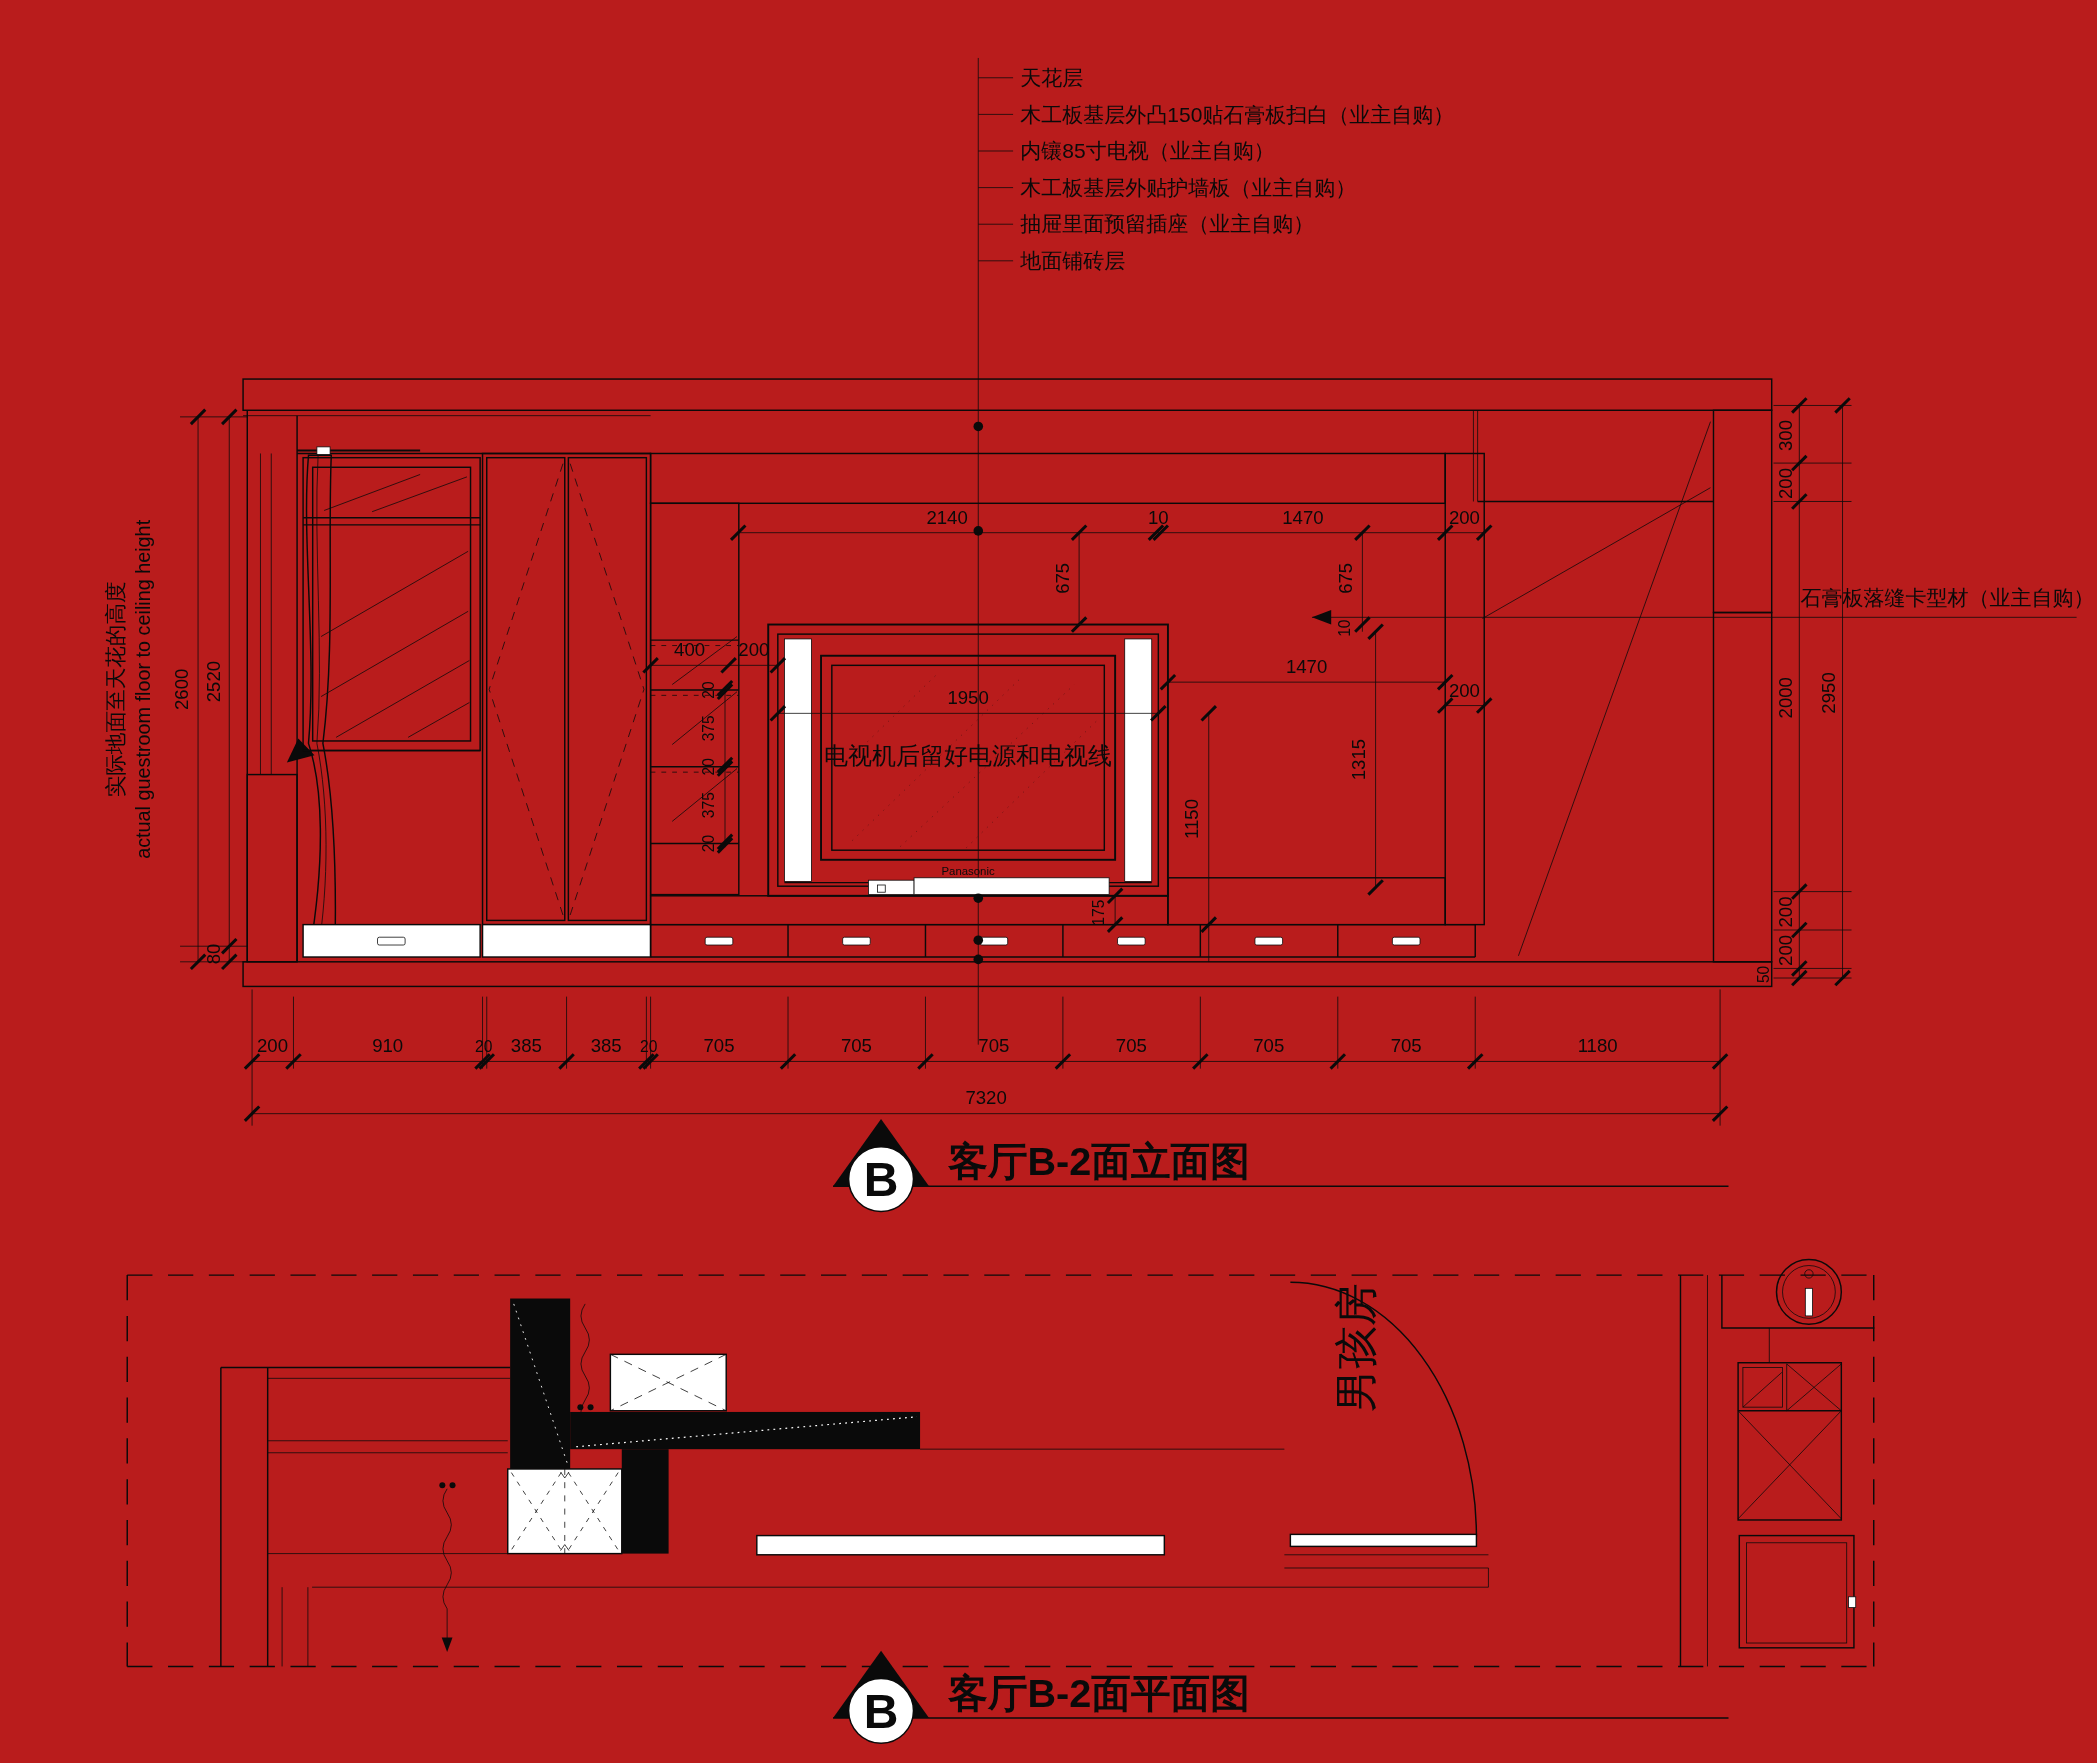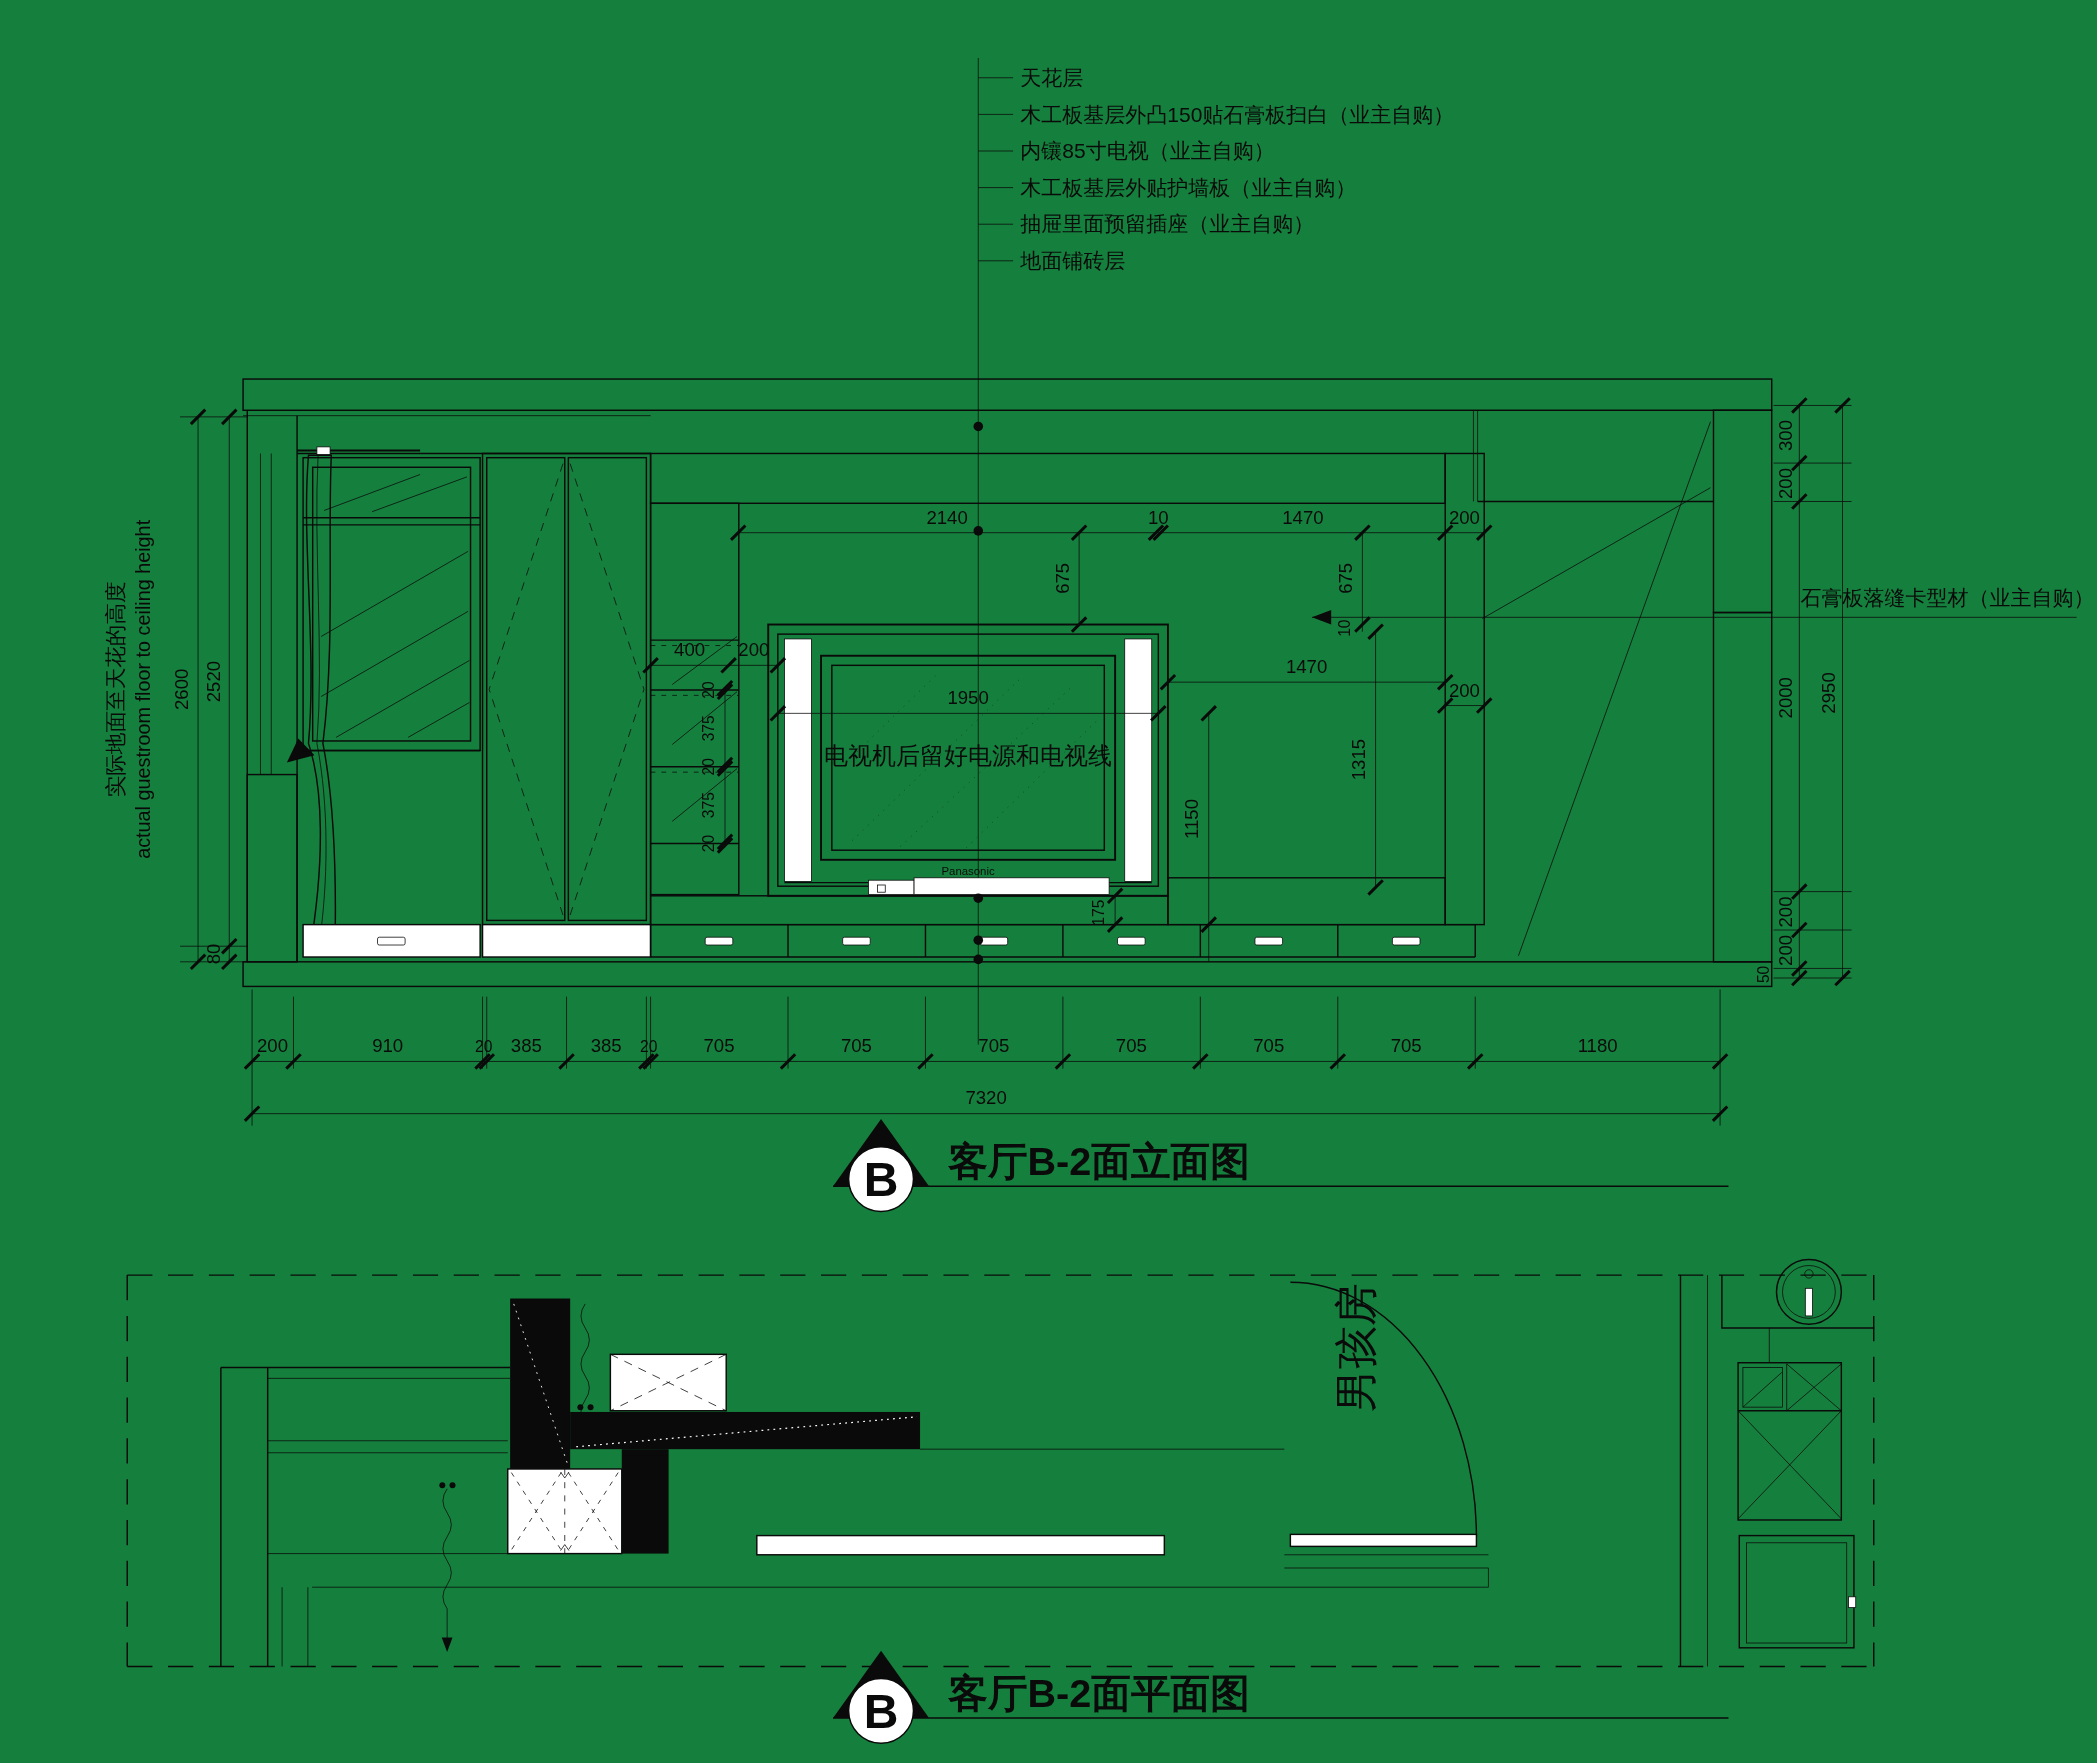--- a/index.html
+++ b/index.html
@@ -1,16 +1,16 @@
 <!DOCTYPE html>
 <html style="font-size:9.6px"><head>
 <meta charset="utf-8">
 <style>
   html,body{margin:0;padding:0;background:#ffffff;}
-  #canvas{width:2097px;height:1764px;background:#15803d;position:relative;font-family:"Liberation Sans",sans-serif;}
+  #canvas{width:2097px;height:1764px;background:#b91c1c;position:relative;font-family:"Liberation Sans",sans-serif;}
   svg{display:block;}
   .s{stroke:#0a0a0a;fill:none;stroke-width:2.4;}
   .tn{stroke:#0a0a0a;fill:none;stroke-width:1.3;}
   .th{stroke:#0a0a0a;fill:none;stroke-width:3.2;}
   .fb{fill:#0a0a0a;stroke:none;}
   .fw{fill:#ffffff;stroke:#0a0a0a;stroke-width:2.4;}
   .fwt{fill:#ffffff;stroke:#0a0a0a;stroke-width:1.3;}
   .tkl{stroke:#0a0a0a;stroke-width:5;fill:none;}
   .d1{stroke-dasharray:42 26;}
   .d2{stroke-dasharray:14 12;}

